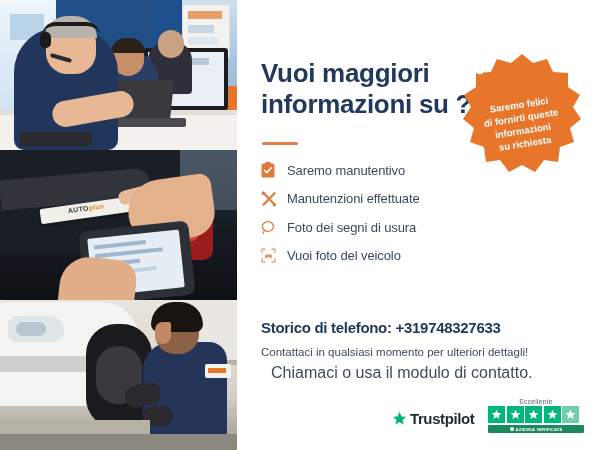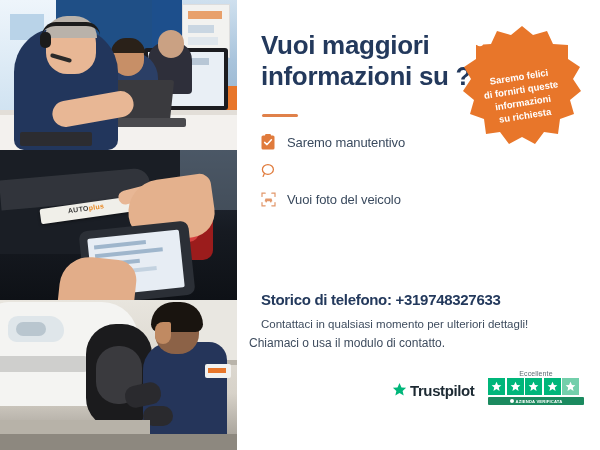--- a/index.html
+++ b/index.html
@@ -82,21 +82,21 @@
   .p3 .mhair{position:absolute;right:34px;top:2px;width:52px;height:30px;background:#19140f;border-radius:24px 24px 8px 8px;}
   .p3 .mface{position:absolute;right:66px;top:22px;width:16px;height:22px;background:#c08a62;border-radius:8px 2px 8px 8px;}
   .p3 .glove{position:absolute;right:76px;top:84px;width:36px;height:22px;background:#2a2a2e;border-radius:10px;transform:rotate(-12deg);}
   .p3 .glove2{position:absolute;right:64px;top:106px;width:30px;height:20px;background:#2a2a2e;border-radius:10px;}
   .p3 .badge{position:absolute;right:6px;top:64px;width:26px;height:14px;background:#f2f2f0;border-radius:2px;}
   .p3 .badge:after{content:"";position:absolute;left:3px;top:4px;width:18px;height:5px;background:#e8762a;}
   .p3 .wall{position:absolute;right:0;top:0;width:72px;height:60px;background:#e9e7e1;}
   .p3 .shelf{position:absolute;right:0;top:60px;width:72px;height:5px;background:#b9b4aa;}
 
   
-  .content{position:relative;flex:1;height:384px;background:#ffffff;padding:0;}
+  .content{position:relative;flex:1;height:384px;background:#ffffff;padding:0;margin-top:28px;}
 
   .heading{position:absolute;left:24px;top:30px;width:215px;
     font-size:26px;line-height:31px;font-weight:700;color:#23395c;letter-spacing:-.3px;}
   .rule{position:absolute;left:25px;top:114px;width:36px;height:3px;background:#e0814a;border-radius:2px;}
 
   
   .badge-wrap{position:absolute;left:222px;top:24px;width:126px;height:126px;}
   .badge-wrap svg{position:absolute;left:0;top:0;}
   .badge-ico{position:absolute;left:50px;top:22px;width:26px;height:26px;}
   .badge-text{position:absolute;left:8px;top:46px;width:110px;text-align:center;
@@ -104,25 +104,25 @@
 
   
   .list{position:absolute;left:24px;top:128px;width:260px;}
   .li{display:flex;align-items:center;height:28.5px;}
   .li .ic{width:26px;flex:0 0 26px;display:flex;align-items:center;justify-content:flex-start;color:#e07b3c;}
   .li .tx{font-size:13px;color:#3a4a5e;letter-spacing:-.1px;}
 
   
   .phone{position:absolute;left:24px;top:291px;font-size:15px;font-weight:700;color:#23395c;letter-spacing:-.3px;}
   .sub1{position:absolute;left:24px;top:318px;font-size:11.5px;color:#3e4c5e;}
-  .sub2{position:absolute;left:12px;top:336px;font-size:12px;color:#3e4c5e;}
+  .sub2{position:absolute;left:34px;top:336px;font-size:16px;color:#3e4c5e;}
 
   
   .tp{position:absolute;left:155px;top:370px;width:195px;height:48px;}
-  .tp-logo{position:absolute;left:0;top:12px;display:flex;align-items:flex-start;gap:3px;}
+  .tp-logo{position:absolute;left:0;top:12px;display:flex;align-items:center;gap:3px;}
   .tp-logo .star{width:15px;height:15px;}
   .tp-logo .wm{font-size:15px;font-weight:700;color:#1d2a33;letter-spacing:-.4px;}
   .tp-right{position:absolute;left:96px;top:0;width:96px;}
   .tp-exc{font-size:7px;color:#5c6b72;text-align:center;letter-spacing:.1px;margin-bottom:1px;}
   .tp-stars{display:flex;gap:1.5px;}
   .tp-stars span{width:17px;height:17px;background:#00b67a;display:flex;align-items:center;justify-content:center;}
   .tp-stars span.half{background:#73cfab;}
   .tp-ver{margin-top:2px;height:8px;background:#1b8a5f;border-radius:1px;display:flex;align-items:center;justify-content:center;gap:2px;}
   .tp-ver em{font-style:normal;font-size:4.2px;color:#fff;letter-spacing:.15px;font-weight:700;}
   .tp-ver .dot{width:4px;height:4px;border-radius:50%;background:#fff;flex:0 0 4px;}
@@ -238,28 +238,39 @@
         <span class="ic">
           <svg width="14" height="16" viewBox="0 0 14 16">
             <rect x="0.5" y="1.5" width="13" height="14" rx="1.6" fill="#e07b3c"></rect>
             <rect x="4" y="0" width="6" height="3.4" rx="1.2" fill="#e07b3c"></rect>
             <path d="M3.6 8.4 L6 10.6 L10.4 5.8" stroke="#fff" stroke-width="1.5" fill="none" stroke-linecap="round" stroke-linejoin="round"></path>
           </svg>
         </span>
         <span class="tx">Saremo manutentivo</span>
       </div>
 
+      <div class="li">
+        <span class="ic">
+          <svg width="16" height="16" viewBox="0 0 16 16">
+            <path d="M2 1.6 L13.6 13.4 M13.6 2.2 L2.4 13.8" stroke="#e07b3c" stroke-width="2.1" stroke-linecap="round"></path>
+            <circle cx="2.4" cy="2.2" r="1.7" fill="#e07b3c"></circle>
+            <circle cx="13.4" cy="13.8" r="1.7" fill="#e07b3c"></circle>
+          </svg>
+        </span>
+        <span class="tx">Manutenzioni effettuate</span>
+      </div>
 
       <div class="li">
         <span class="ic">
           <svg width="15" height="15" viewBox="0 0 15 15" fill="none" stroke="#e07b3c" stroke-width="1.25">
             <ellipse cx="6.9" cy="6.4" rx="5.5" ry="4.9"></ellipse>
             <path d="M3.4 10.4 L2.1 13.4" stroke-linecap="round"></path>
           </svg>
         </span>
+        <span class="tx">Foto dei segni di usura</span>
       </div>
 
       <div class="li">
         <span class="ic">
           <svg width="15" height="15" viewBox="0 0 15 15" fill="none" stroke="#e2976a" stroke-width="1.2">
             <path d="M1 4.4 V1.2 H4.2 M10.8 1.2 H14 V4.4 M14 10.6 V13.8 H10.8 M4.2 13.8 H1 V10.6" stroke-linecap="round"></path>
             <path d="M3.6 9.2 L4.5 6.4 H10.5 L11.4 9.2 Z" fill="#e2976a" stroke="none"></path>
             <circle cx="5.2" cy="9.6" r="0.85" fill="#e2976a" stroke="none"></circle>
             <circle cx="9.8" cy="9.6" r="0.85" fill="#e2976a" stroke="none"></circle>
           </svg>

